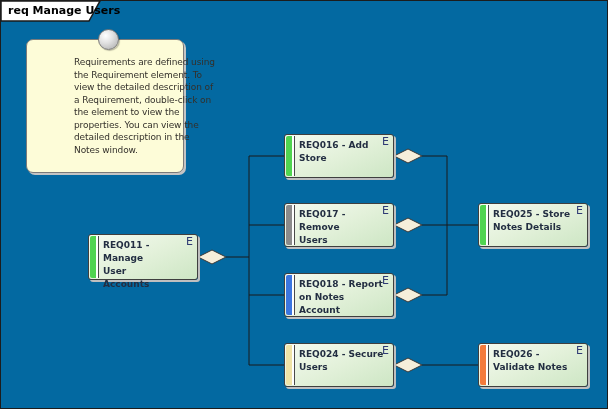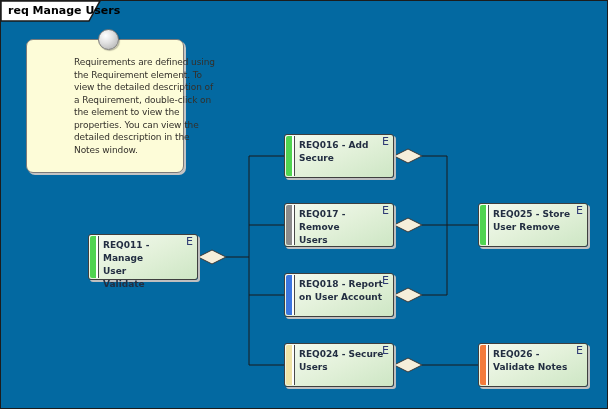--- a/index.html
+++ b/index.html
@@ -91,56 +91,56 @@
 
   <div class="note">
     <div class="note-ball"></div>
     <div class="note-text">Requirements are defined using the Requirement element.  To view the detailed description of a Requirement, double-click on the element to view the properties. You can view the detailed description in the Notes window.</div>
   </div>
 
   <div class="req-node" style="left:87px;top:233px;width:110px;height:46px;">
     <div class="stripe" style="background: rgb(80, 212, 80);"></div>
     <div class="stripe-sep"></div>
     <span class="e-icon">E</span>
-    <div class="node-label narrow">REQ011 - Manage User Validate</div>
+    <div class="node-label narrow">REQ011 - Manage User Accounts</div>
   </div>
 
   <div class="req-node" style="left:283px;top:133px;width:110px;height:44px;">
     <div class="stripe" style="background: rgb(80, 212, 80);"></div>
     <div class="stripe-sep"></div>
     <span class="e-icon">E</span>
-    <div class="node-label">REQ016 - Add Secure</div>
+    <div class="node-label">REQ016 - Add Store</div>
   </div>
 
   <div class="req-node" style="left:283px;top:202px;width:110px;height:44px;">
     <div class="stripe" style="background: rgb(139, 139, 139);"></div>
     <div class="stripe-sep"></div>
     <span class="e-icon">E</span>
     <div class="node-label narrow">REQ017 - Remove Users</div>
   </div>
 
   <div class="req-node" style="left:283px;top:272px;width:110px;height:44px;">
     <div class="stripe" style="background: rgb(59, 118, 224);"></div>
     <div class="stripe-sep"></div>
     <span class="e-icon">E</span>
-    <div class="node-label">REQ018 - Report on User Account</div>
+    <div class="node-label">REQ018 - Report on Notes Account</div>
   </div>
 
   <div class="req-node" style="left:283px;top:342px;width:110px;height:44px;">
     <div class="stripe" style="background: rgb(239, 227, 166);"></div>
     <div class="stripe-sep"></div>
     <span class="e-icon">E</span>
     <div class="node-label">REQ024 - Secure Users</div>
   </div>
 
   <div class="req-node" style="left:477px;top:202px;width:110px;height:44px;">
     <div class="stripe" style="background: rgb(80, 212, 80);"></div>
     <div class="stripe-sep"></div>
     <span class="e-icon">E</span>
-    <div class="node-label">REQ025 - Store User Remove</div>
+    <div class="node-label">REQ025 - Store Notes Details</div>
   </div>
 
   <div class="req-node" style="left:477px;top:342px;width:110px;height:44px;">
     <div class="stripe" style="background: rgb(244, 123, 60);"></div>
     <div class="stripe-sep"></div>
     <span class="e-icon">E</span>
     <div class="node-label">REQ026 - Validate Notes</div>
   </div>
 
 </div>

